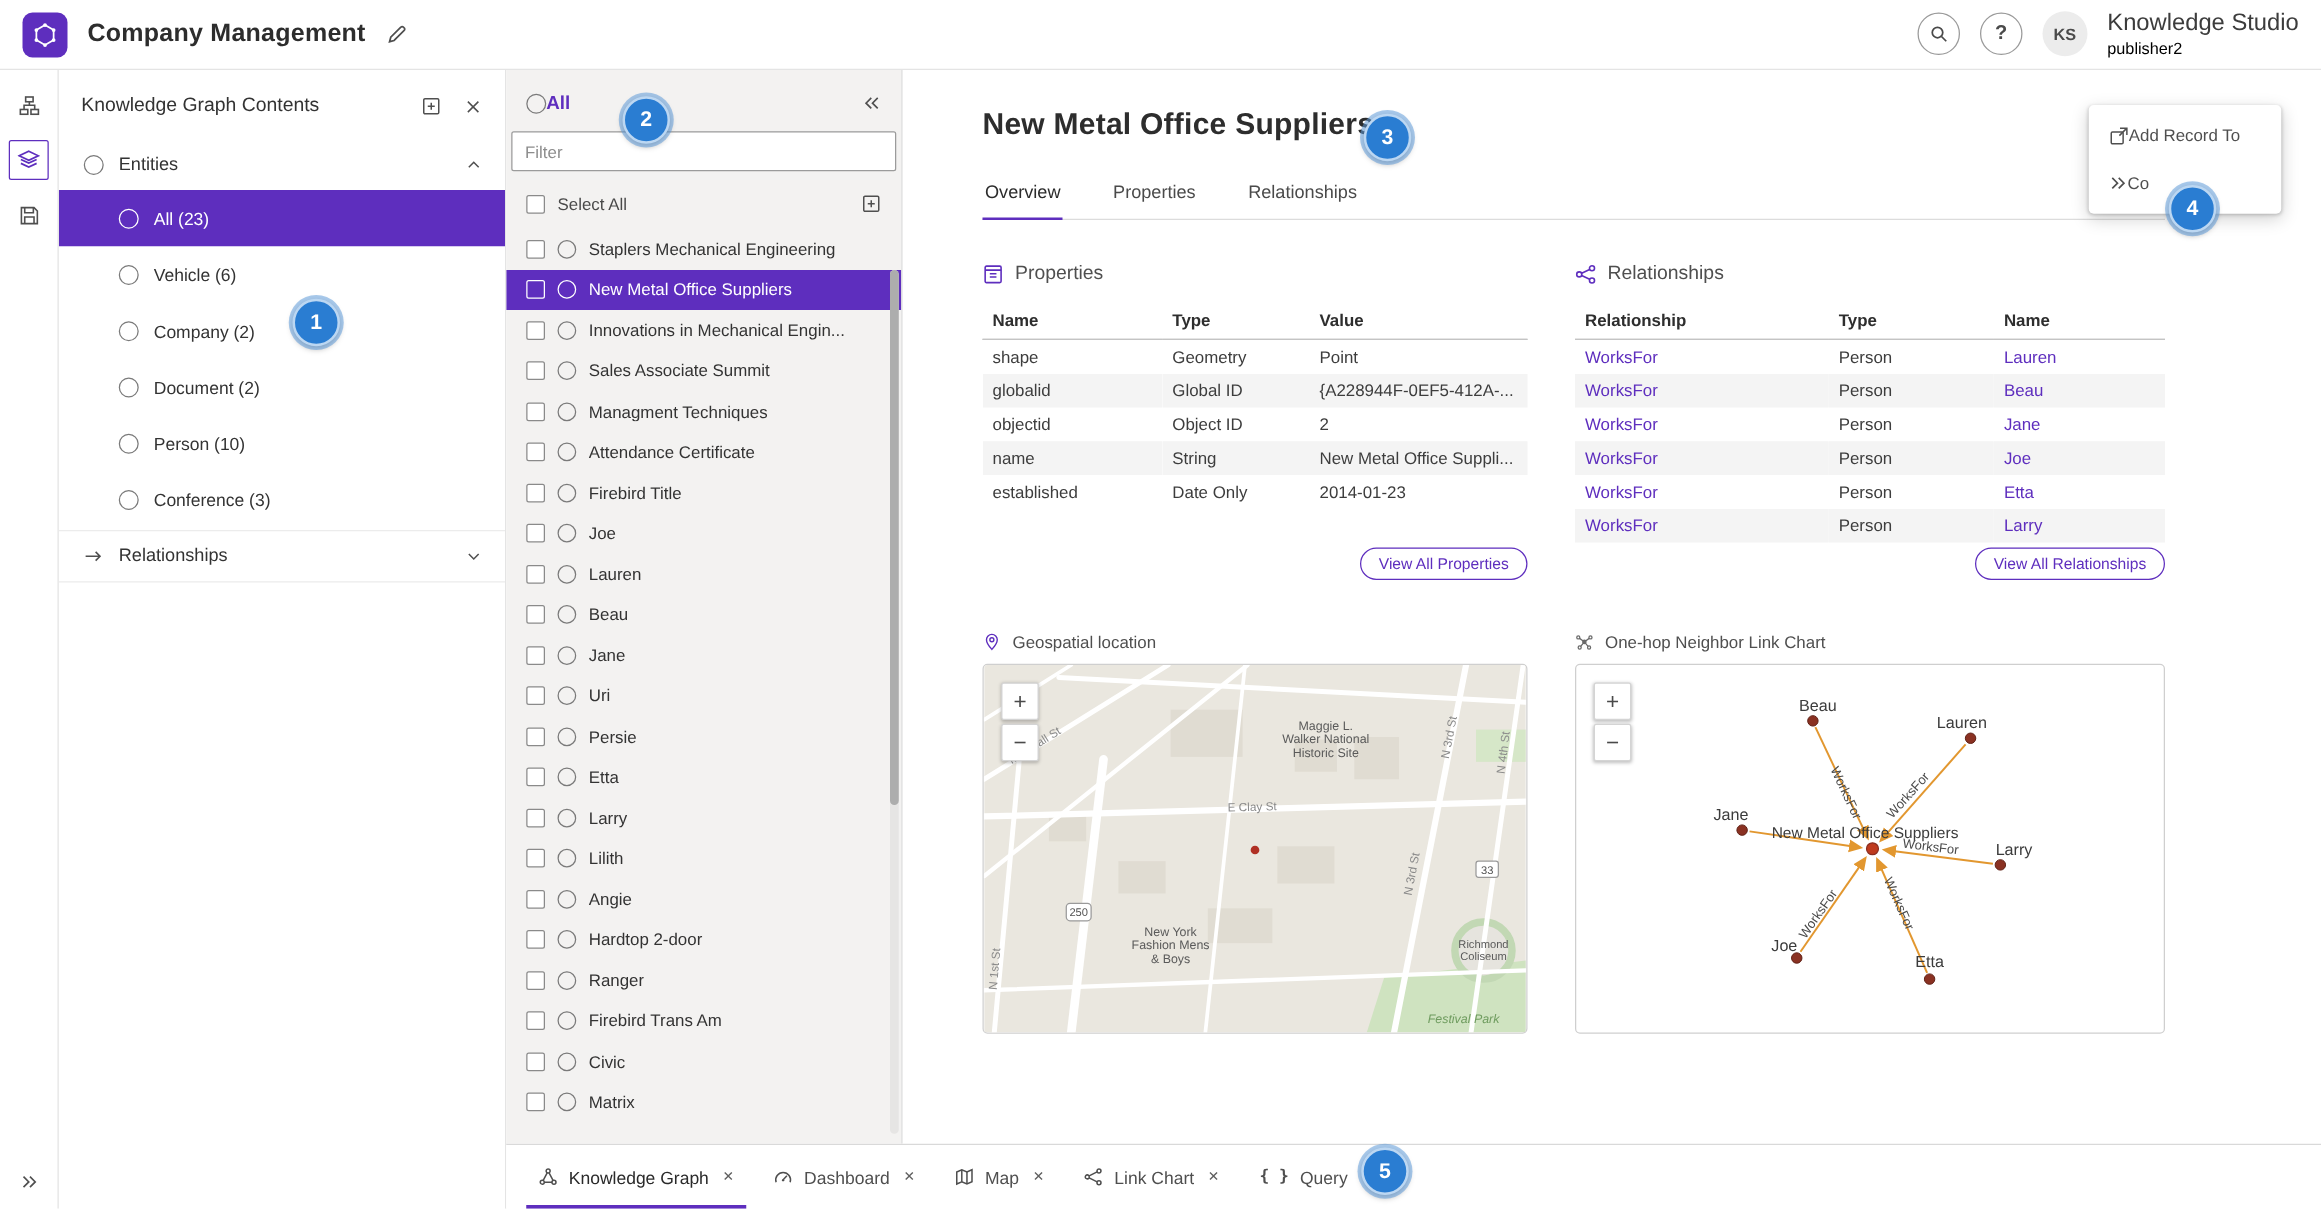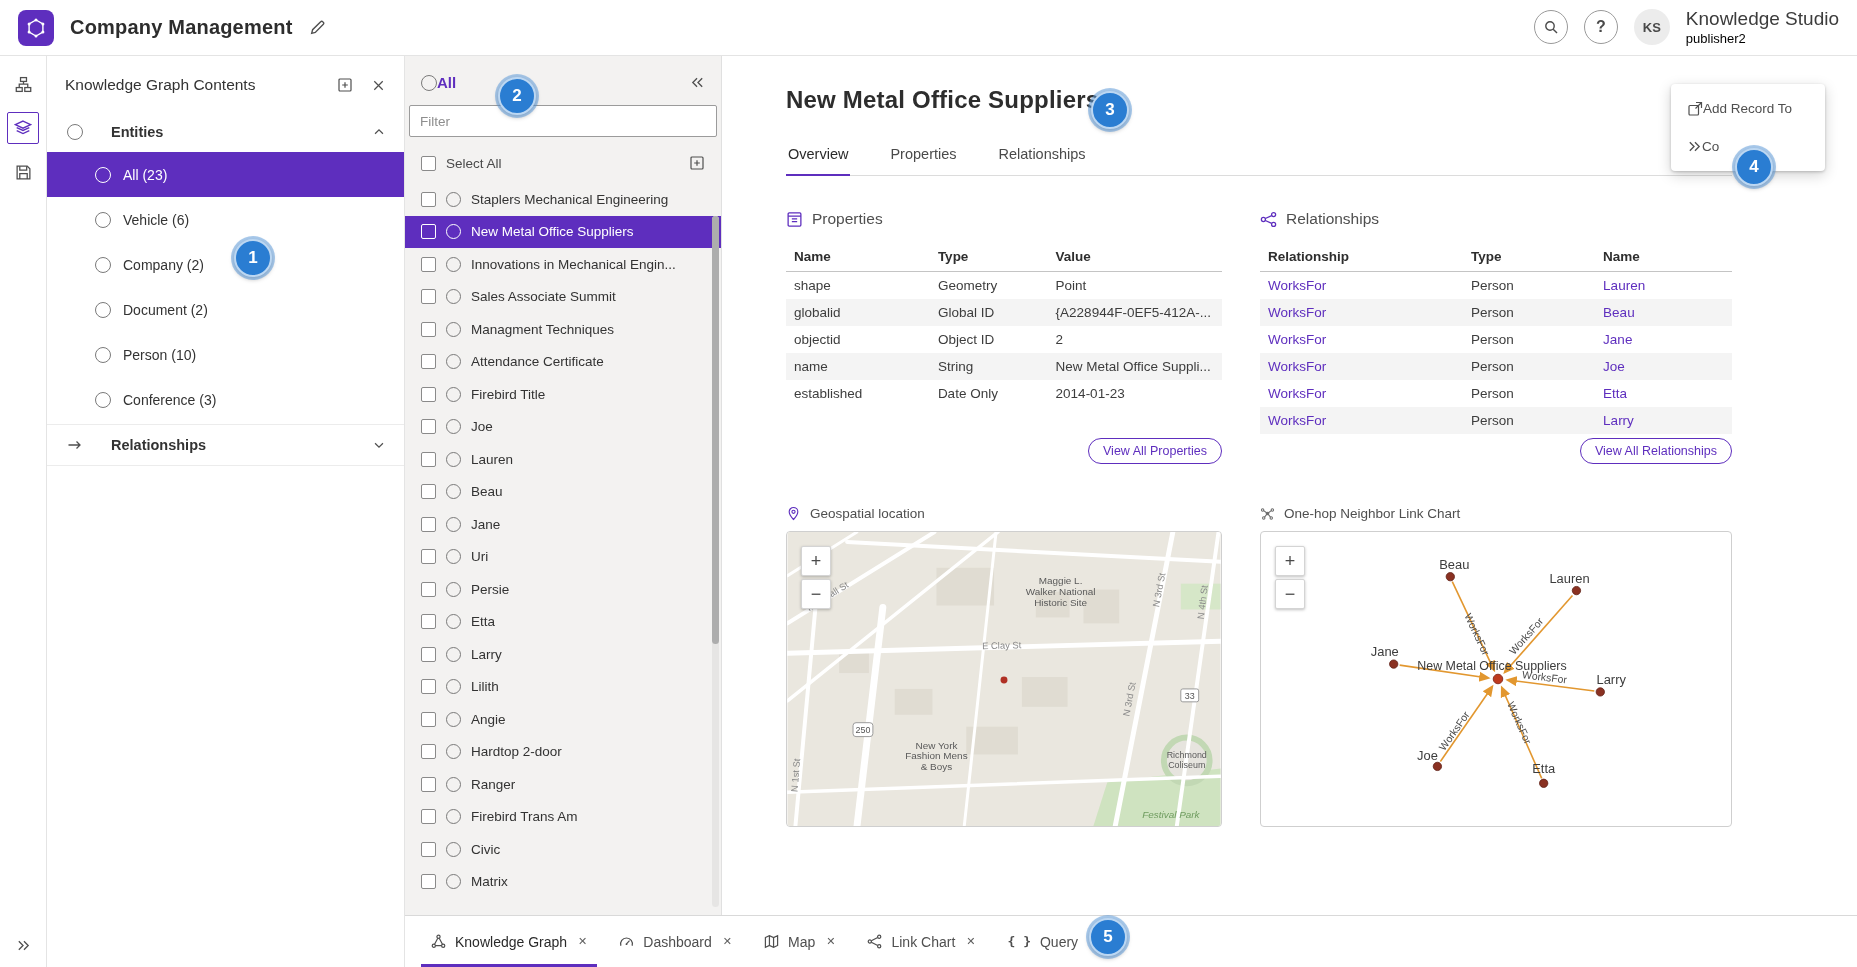--- a/index.html
+++ b/index.html
@@ -31,21 +31,21 @@
   .left-rail{position:absolute;left:0;top:56px;bottom:0;width:47px;background:#fff;border-right:1px solid var(--border);display:flex;flex-direction:column;align-items:center;padding-top:12px;gap:12px;z-index:3}
   .rail-btn{width:32px;height:32px;display:flex;align-items:center;justify-content:center;color:var(--text2);border:1px solid transparent}
   .rail-btn.selected{color:var(--purple);border-color:var(--purple);border-radius:2px}
   .rail-expand{margin-top:auto;margin-bottom:14px;color:var(--text2);display:flex}
 
   
   .contents-panel{position:absolute;left:47px;top:56px;bottom:0;width:358px;background:#fff;border-right:1px solid var(--border);z-index:2}
   .panel-hd{display:flex;align-items:center;padding:20px 18px 18px;gap:18px}
   .panel-title{flex:1;font-size:15.5px;color:#333}
   .hd-icon{color:var(--text2);display:flex}
-  .group-row{display:flex;align-items:center;gap:28px;padding:12px 18px 12px 20px;font-size:14.5px;font-weight:700;color:#333}
+  .group-row{display:flex;align-items:center;gap:12px;padding:12px 18px 12px 20px;font-size:14.5px;font-weight:400;color:#333}
   .group-row .chev{margin-left:auto;color:var(--text2);display:flex}
   .group-row.rel{border-top:1px solid #ececec;border-bottom:1px solid #ececec;margin-top:2px}
   .kg-item{display:flex;align-items:center;gap:12px;height:45px;padding:0 16px 0 48px;font-size:14px;color:#333}
   .kg-item.selected{background:var(--purple);color:#fff}
   .kg-item.selected .circle-icon{border-color:#fff}
   .circle-icon{width:16px;height:16px;border:1.5px solid #7a7a7a;border-radius:50%;flex:none;background:transparent}
   .circle-icon.sm{width:15px;height:15px}
   .circle-icon.lg{width:17px;height:17px;border-width:2px;border-color:#9a9a9a}
   .arrow-glyph{color:var(--text2);display:flex}
 

